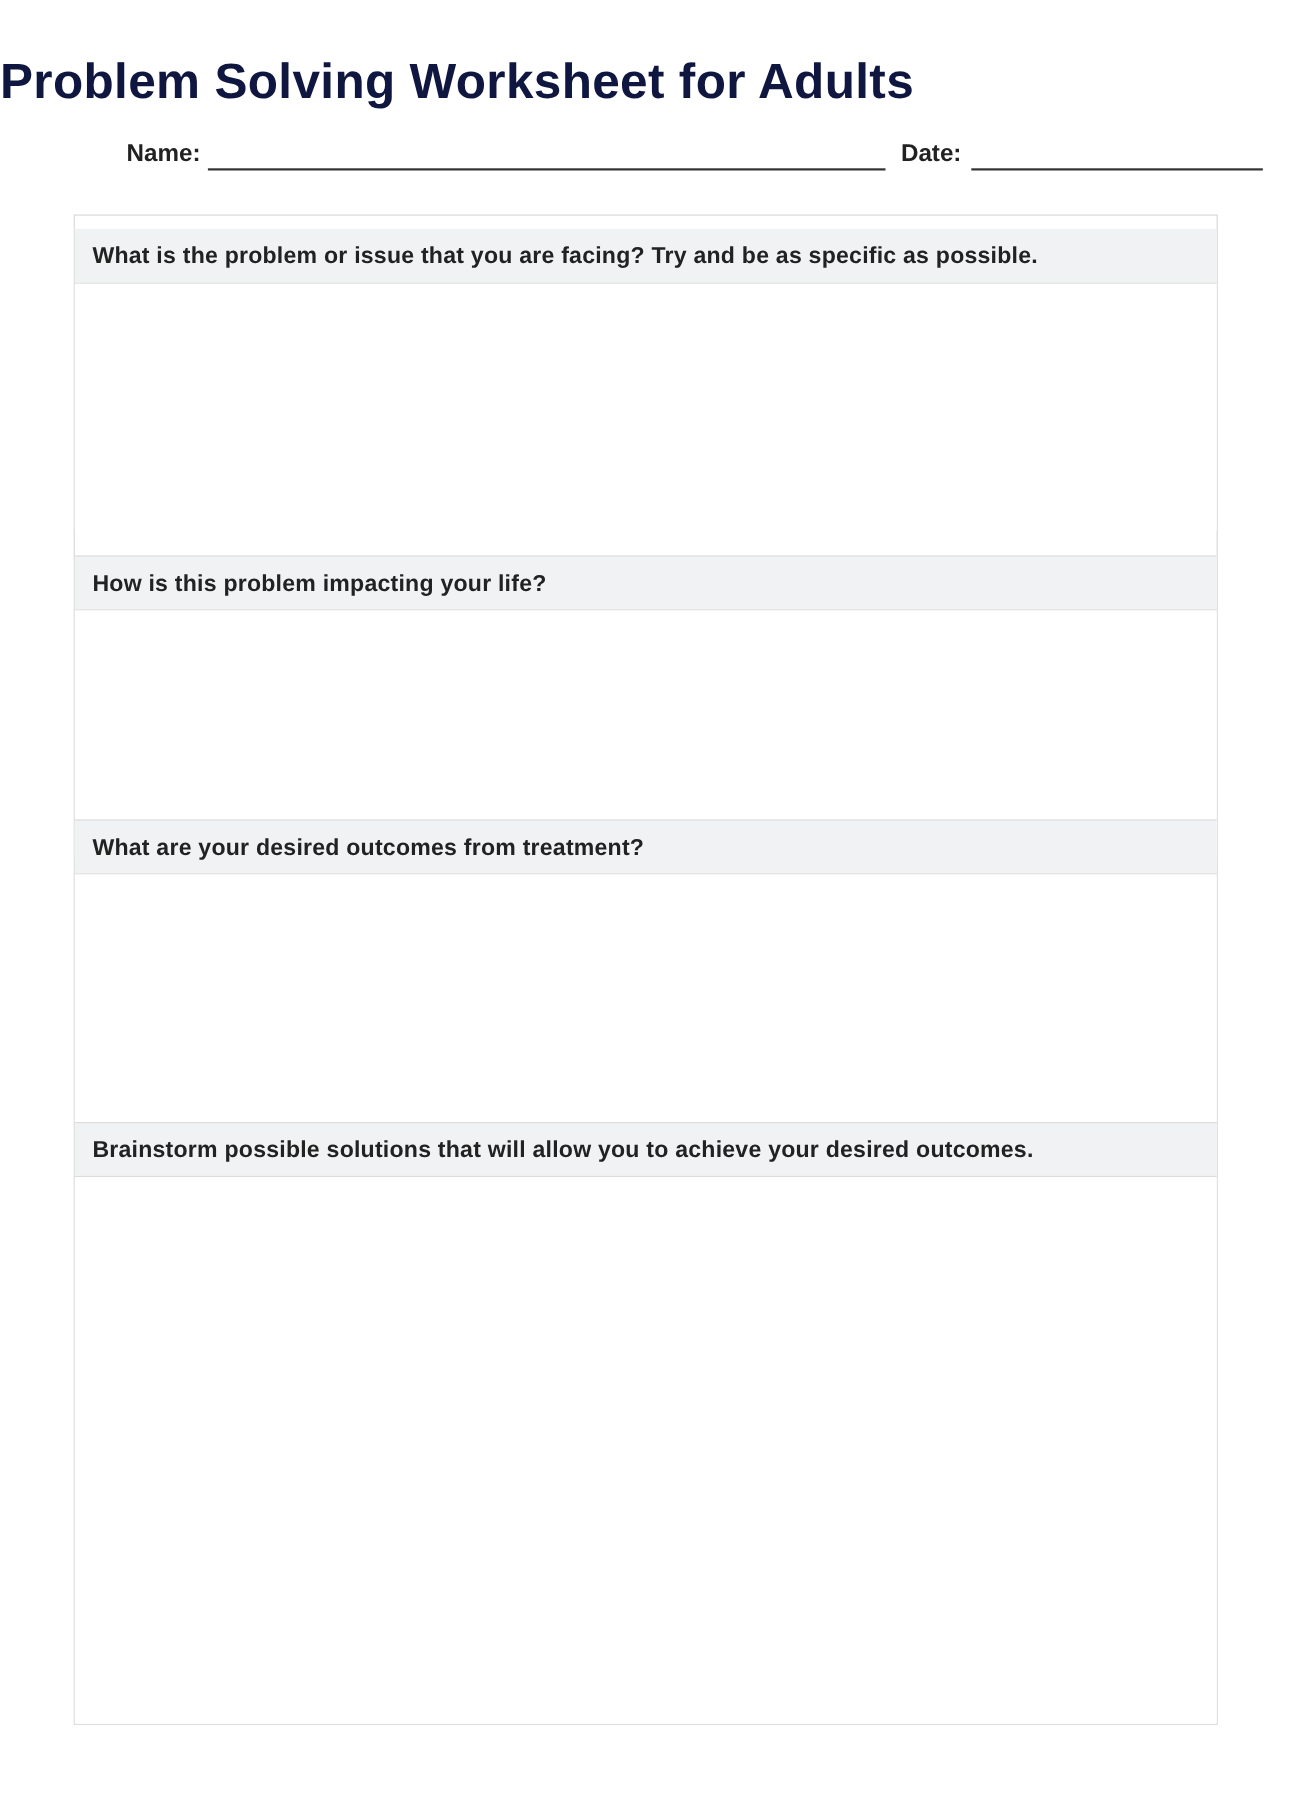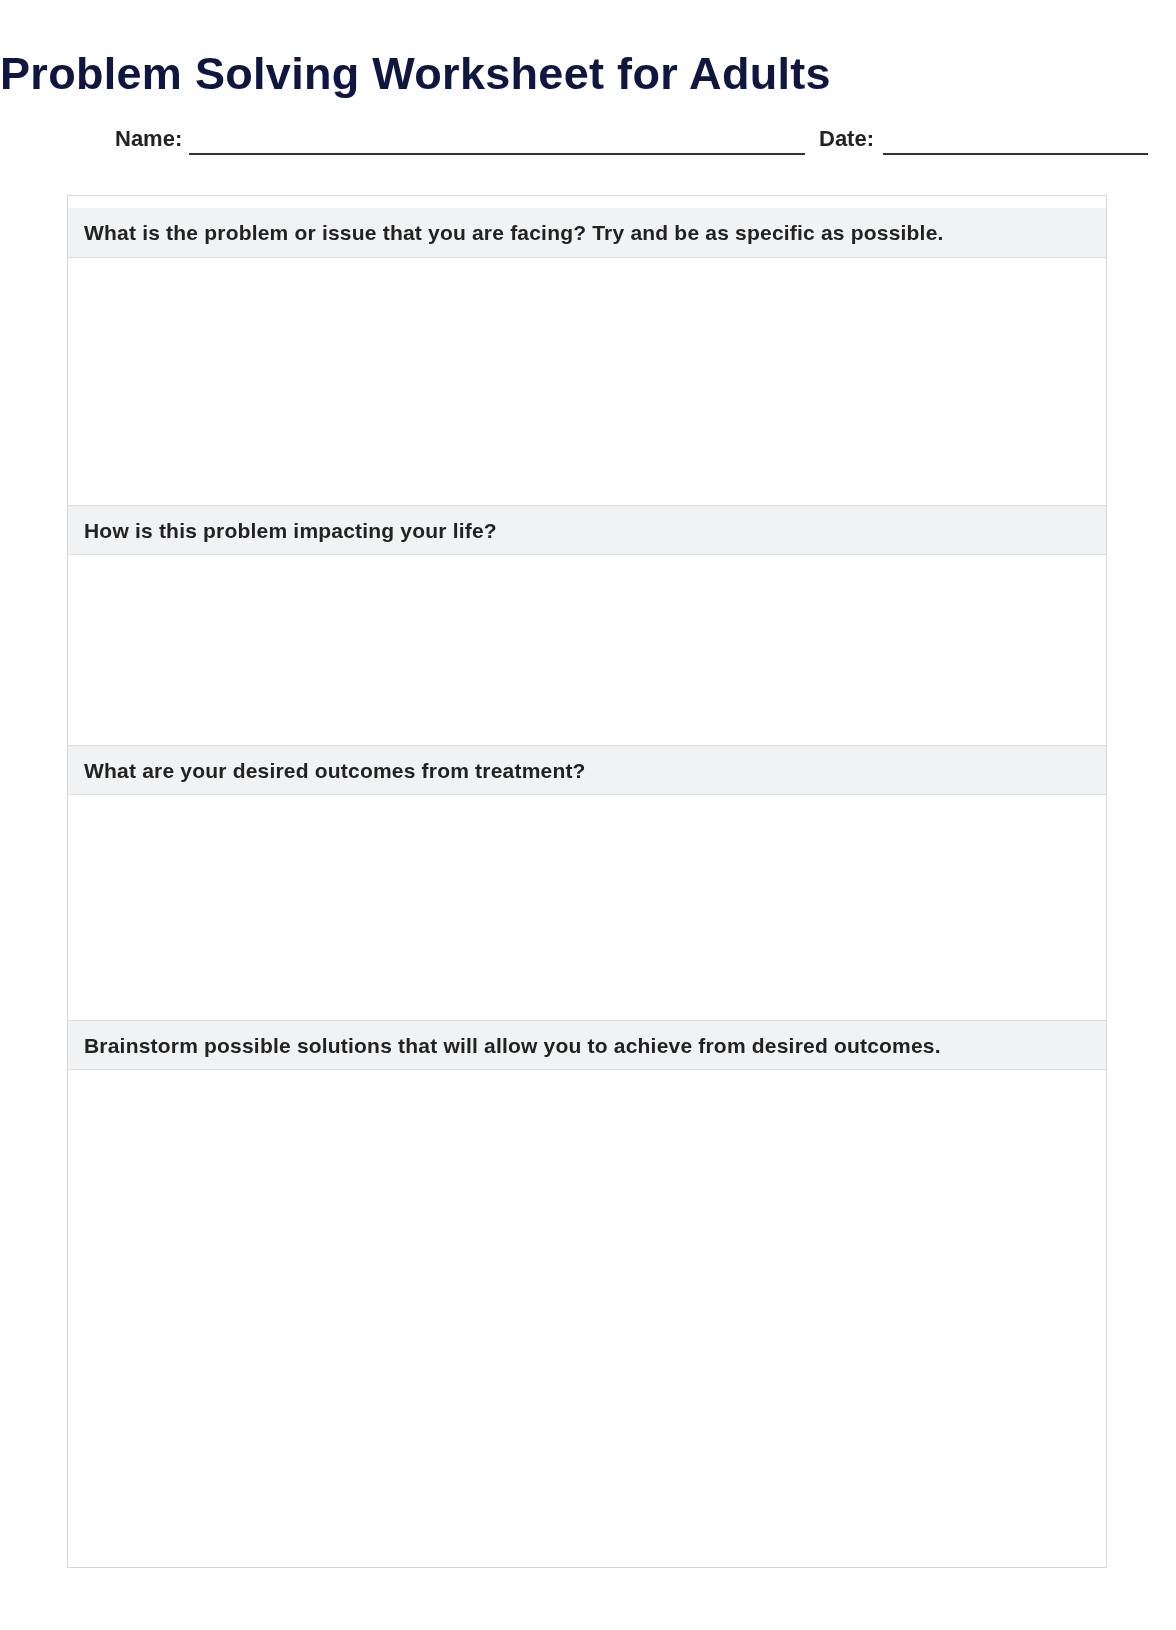--- a/index.html
+++ b/index.html
@@ -48,16 +48,16 @@
   </div>
   <div class="section not-first" style="top:274px; height:275px;margin-top:35px;">
     <div class="section-header">How is this problem impacting your life?</div>
     <div class="section-body" style="height:225px;"></div>
   </div>
   <div class="section not-first" style="top:549px; height:322px;">
     <div class="section-header">What are your desired outcomes from treatment?</div>
     <div class="section-body" style="height:225px;"></div>
   </div>
   <div class="section not-first" style="top:824px; height:547px;">
-    <div class="section-header">Brainstorm possible solutions that will allow you to achieve from desired outcomes.</div>
+    <div class="section-header">Brainstorm possible solutions that will allow you to achieve your desired outcomes.</div>
     <div class="section-body" style="height:497px;"></div>
   </div>
 </div>
 
 </body></html>

